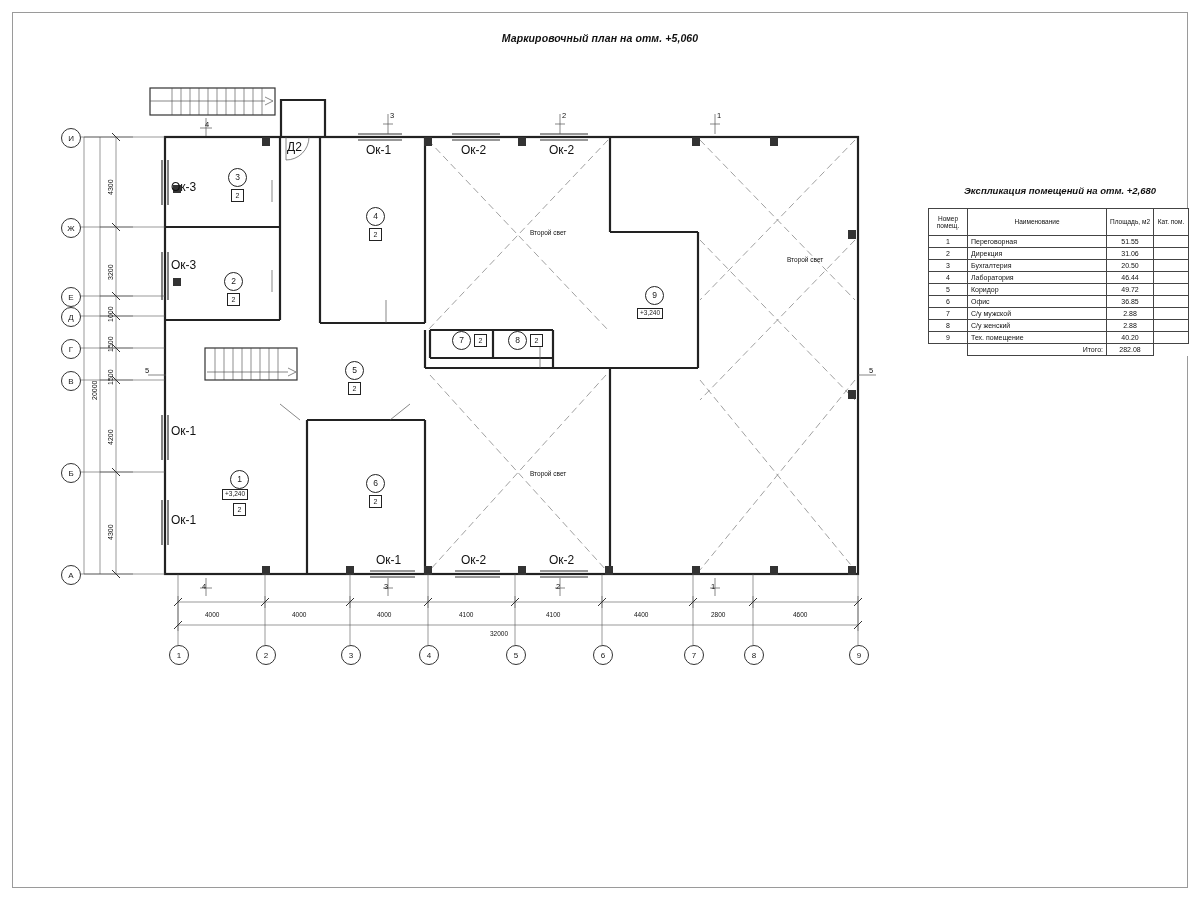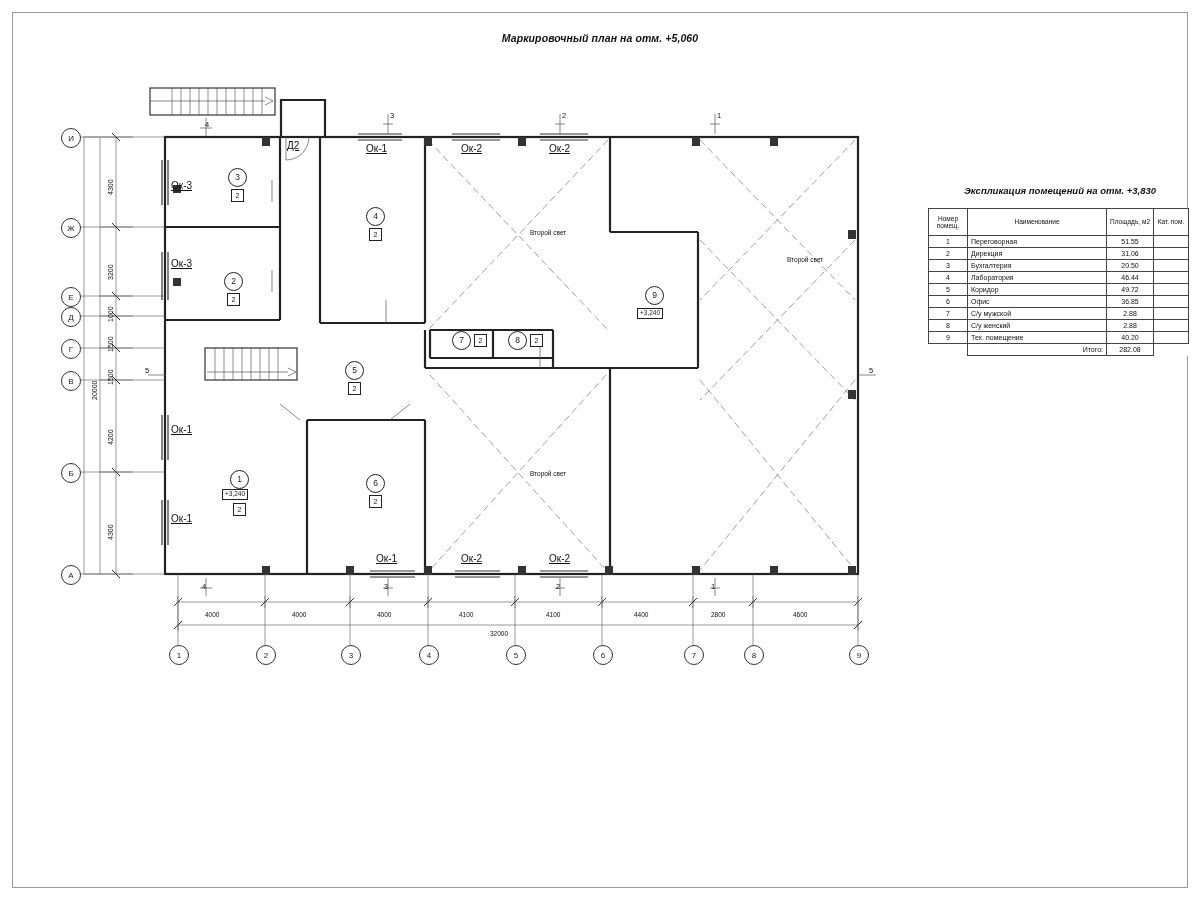--- a/index.html
+++ b/index.html
@@ -37,21 +37,21 @@
     width:11px;height:11px;
   }
   .lvl{
     position:absolute;border:1px solid #222;background:#fff;
     font-size:6.5px;line-height:1;padding:1px 2px;white-space:nowrap;
   }
   .axis-c{
     position:absolute;width:18px;height:18px;border:1px solid #333;border-radius:50%;
     background:#fff;font-size:8px;display:flex;align-items:center;justify-content:center;
   }
-  .txt{position:absolute;font-size:10px;color:#111;white-space:nowrap;text-decoration:underline;}
+  .txt{position:absolute;font-size:12px;color:#111;white-space:nowrap;}
   .txt-sm{position:absolute;font-size:6.5px;color:#111;white-space:nowrap;}
   .txt-rot{position:absolute;font-size:7px;color:#111;white-space:nowrap;transform-origin:0 0;transform:rotate(-90deg);}
   .mark{position:absolute;font-size:7.5px;color:#111;white-space:nowrap;}
   
   #expl-title{
     position:absolute;left:930px;top:185px;width:260px;text-align:center;
     font-size:9.5px;font-style:italic;font-weight:bold;color:#111;
   }
   table.expl{
     position:absolute;left:928px;top:208px;border-collapse:collapse;
@@ -392,21 +392,21 @@
 <div class="sq" style="left:474px;top:334px;">2</div>
 
 <div class="bubble bub-r" style="left:508px;top:331px;">8</div>
 <div class="sq" style="left:530px;top:334px;">2</div>
 
 <div class="bubble bub-r" style="left:645px;top:286px;">9</div>
 <div class="lvl" style="left:637px;top:308px;">+3,240</div>
 
 </div>
 
-<div id="expl-title">Экспликация помещений на отм. +3,830</div>
+<div id="expl-title">Экспликация помещений на отм. +2,680</div>
 
 <table class="expl">
   <thead>
     <tr>
       <th class="c-num">Номер помещ.</th>
       <th class="c-name">Наименование</th>
       <th class="c-area">Площадь, м2</th>
       <th class="c-cat">Кат. пом.</th>
     </tr>
   </thead>

